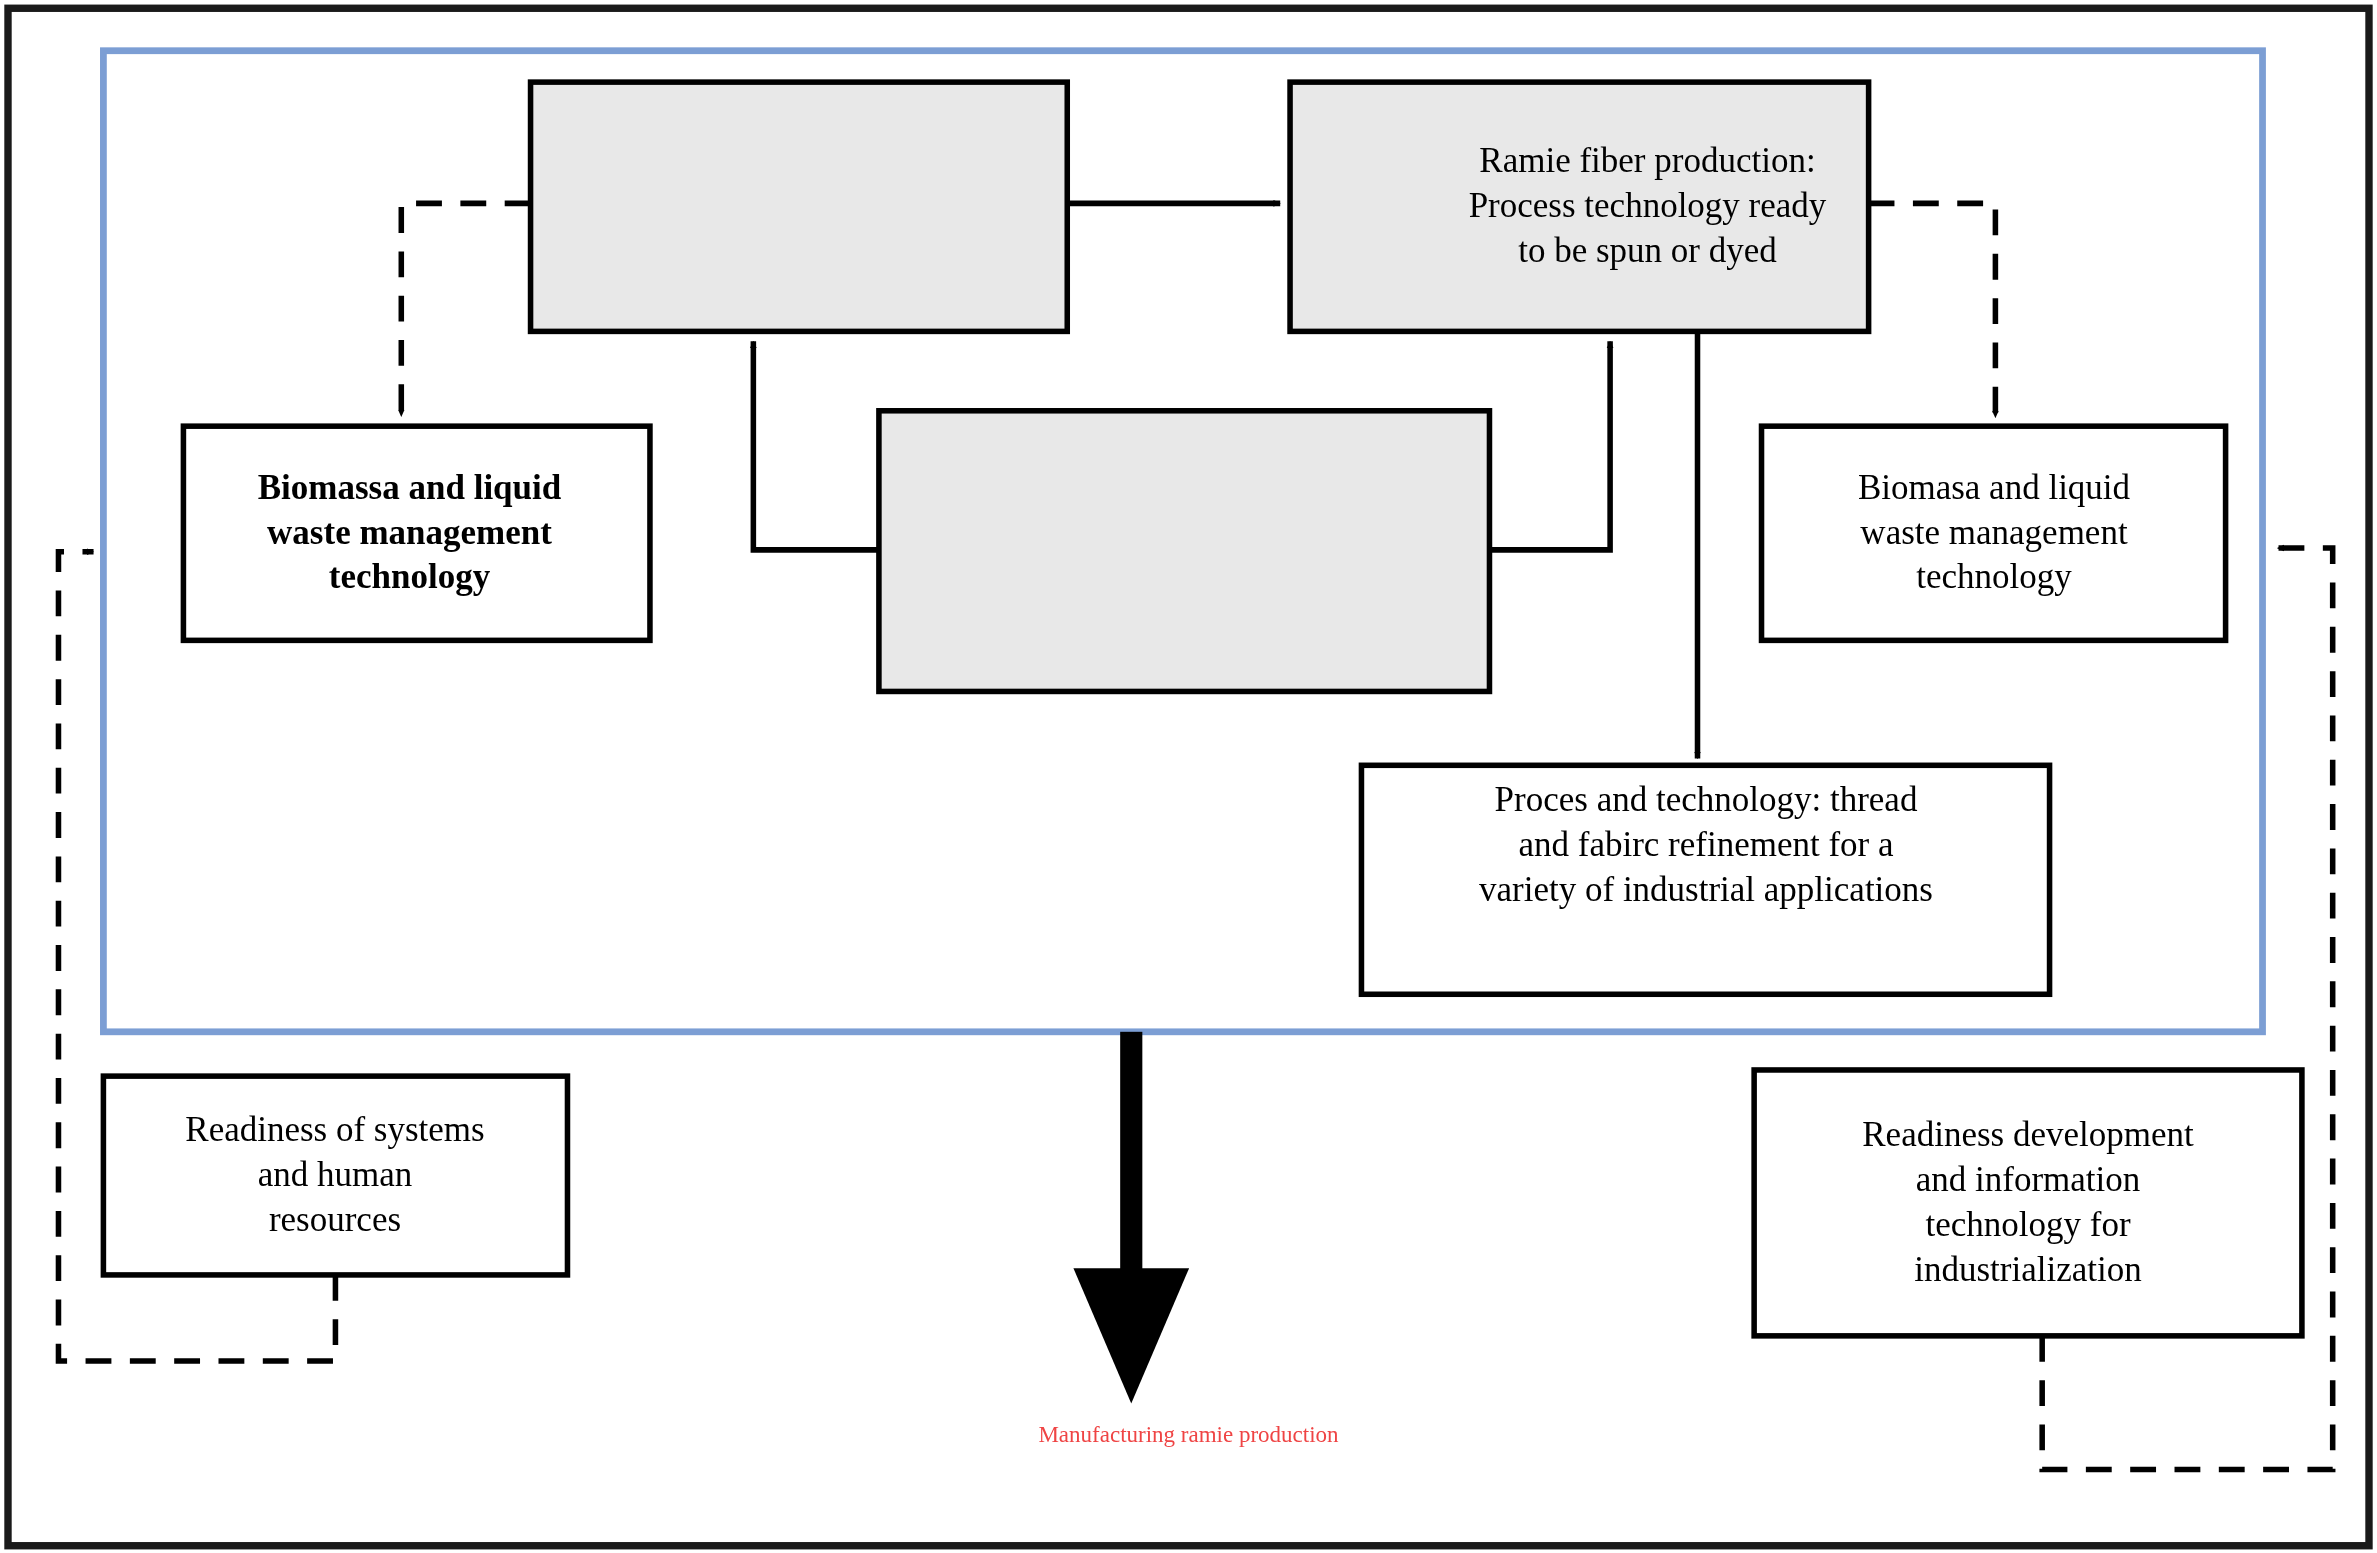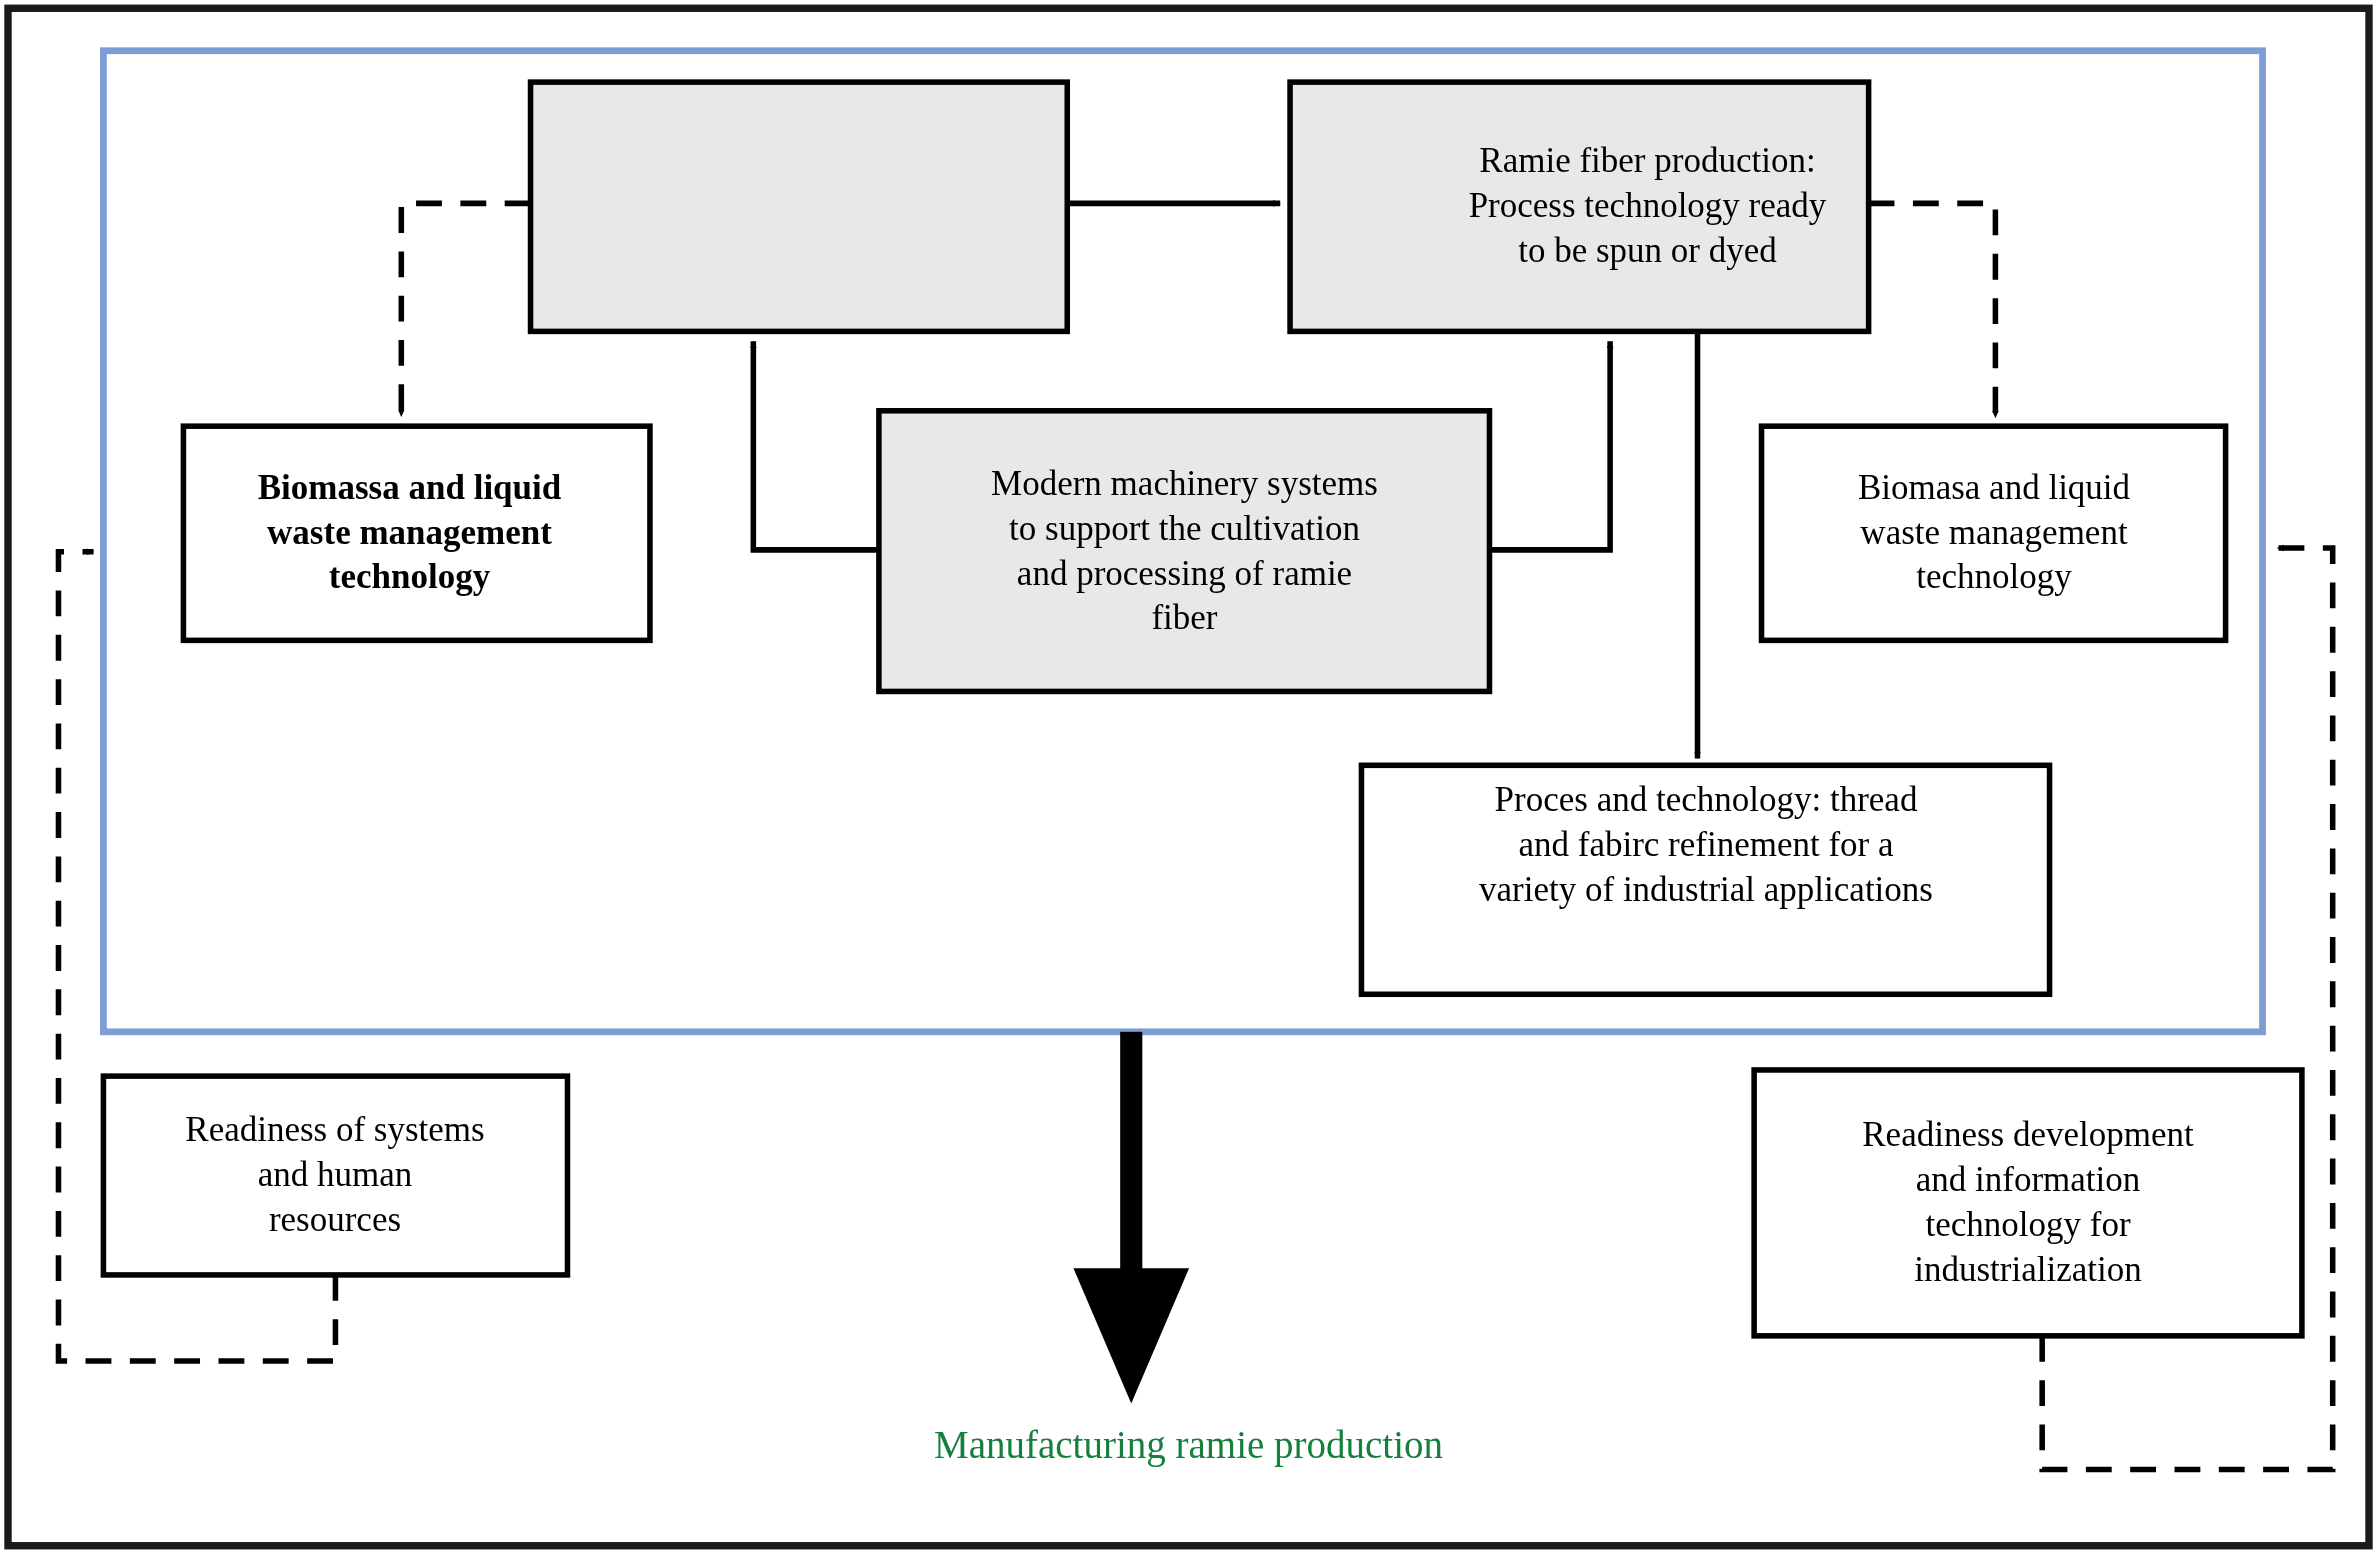--- a/index.html
+++ b/index.html
@@ -34,22 +34,22 @@
     font-size: 35px;
     line-height: 1.28;
     color: #000000;
     padding: 3.7px 11px;
     white-space: pre-line;
     pointer-events: auto;
   }
   .outcome-label {
     position: absolute;
     text-align: center;
-    font-size: 39px;
-    color: #15803d;
+    font-size: 23px;
+    color: #ef4444;
     white-space: nowrap;
   }
 </style>
 </head>
 <body>
 
 <div id="canvas">
 
   <svg id="diagram-svg" viewBox="0 0 3862 2524">
     <defs>
@@ -105,24 +105,20 @@
 
 
   <div class="node-text" style="left:1358px; top:82px; width:579px; height:249px;">Ramie fiber production:
 Process technology ready
 to be spun or dyed</div>
 
   <div class="node-text" style="left:176px; top:426px; width:467px; height:214px;font-weight:bold;">Biomassa and liquid
 waste management
 technology</div>
 
-  <div class="node-text" style="left:879px; top:411px; width:611px; height:281px;">Modern machinery systems
-to support the cultivation
-and processing of ramie
-fiber</div>
 
   <div class="node-text" style="left:1762px; top:426px; width:464px; height:214px;">Biomasa and liquid
 waste management
 technology</div>
 
   <div class="node-text" style="left:1362px; top:731px; width:688px; height:229px;">Proces and technology: thread
 and fabirc refinement for a
 variety of industrial applications</div>
 
   <div class="node-text" style="left:103px; top:1076px; width:464px; height:199px;">Readiness of systems

